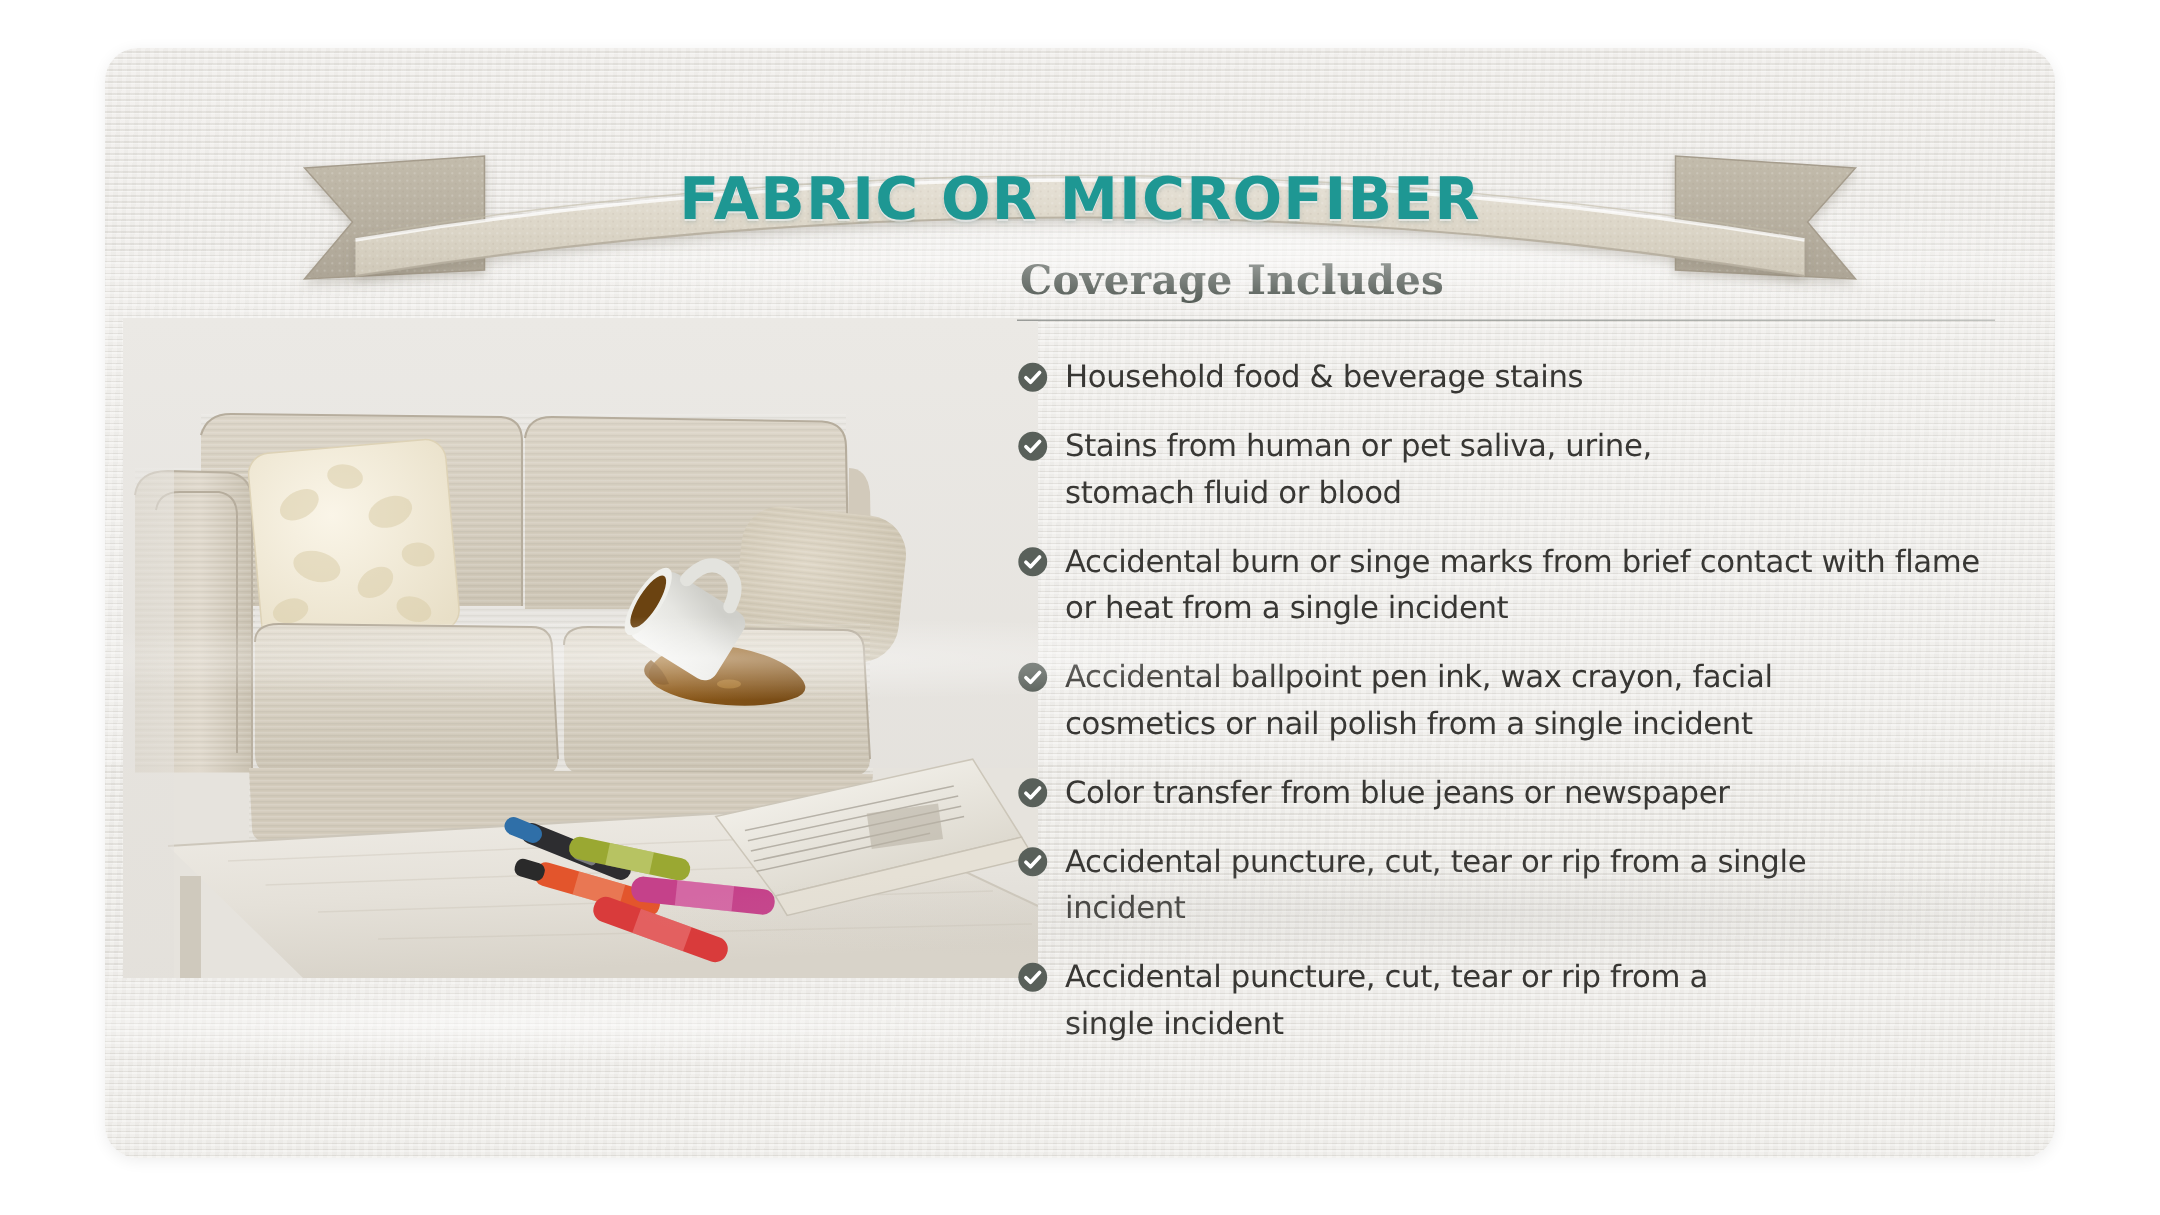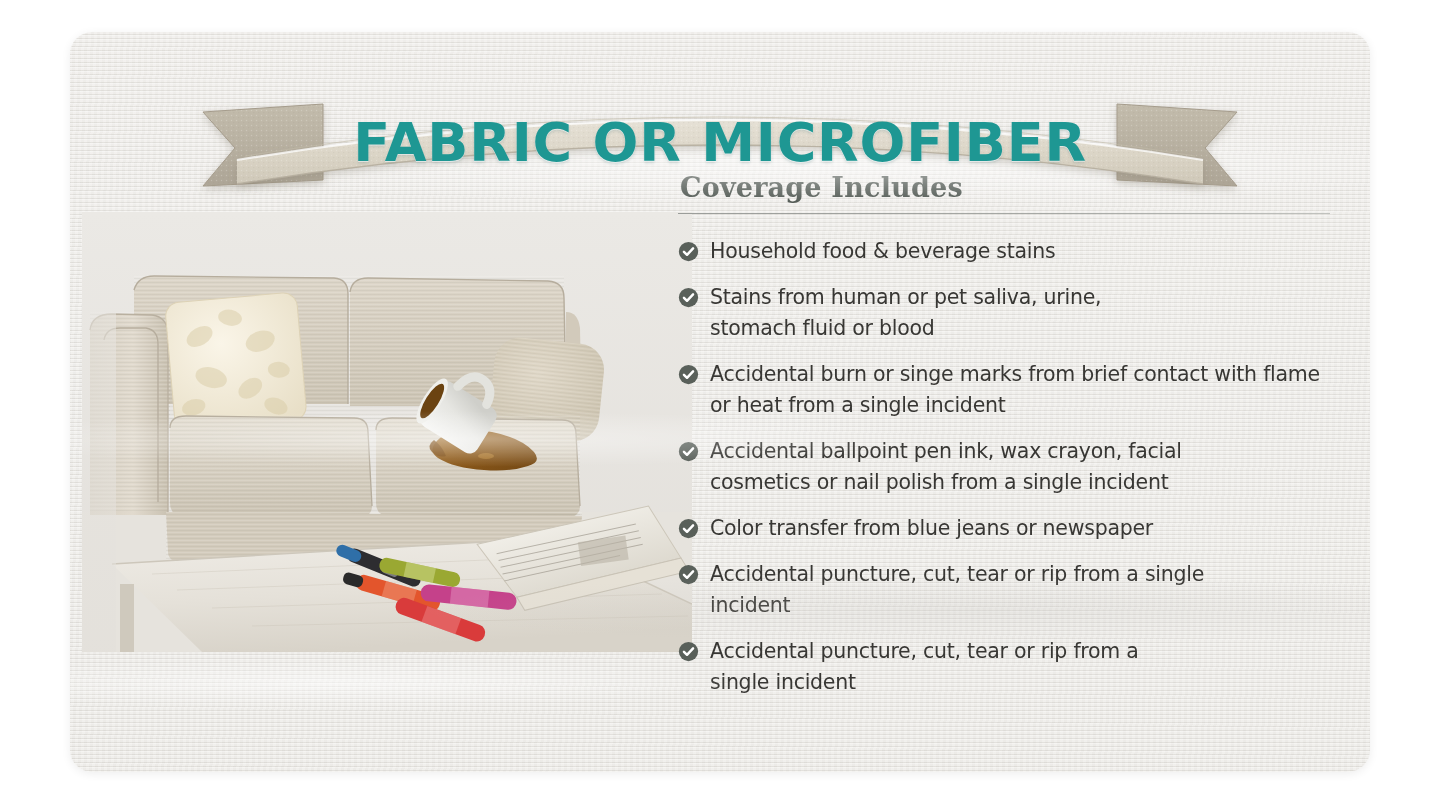--- a/index.html
+++ b/index.html
@@ -77,21 +77,21 @@
     height: 125px;
     display: flex;
     align-items: flex-start;
     justify-content: center;
     pointer-events: none;
   }
   #banner-title span {
     display: block;
     margin-top: 37px;
     font-family: "DejaVu Sans", sans-serif;
-    font-size: 54px;
+    font-size: 39px;
     font-weight: bold;
     letter-spacing: 0.8px;
     color: #1e9793;
     text-shadow: 0 1px 0 rgba(255,255,255,0.55), 0 2px 3px rgba(120,150,150,0.35);
     white-space: nowrap;
   }
 
   
   #photo {
     position: absolute;

